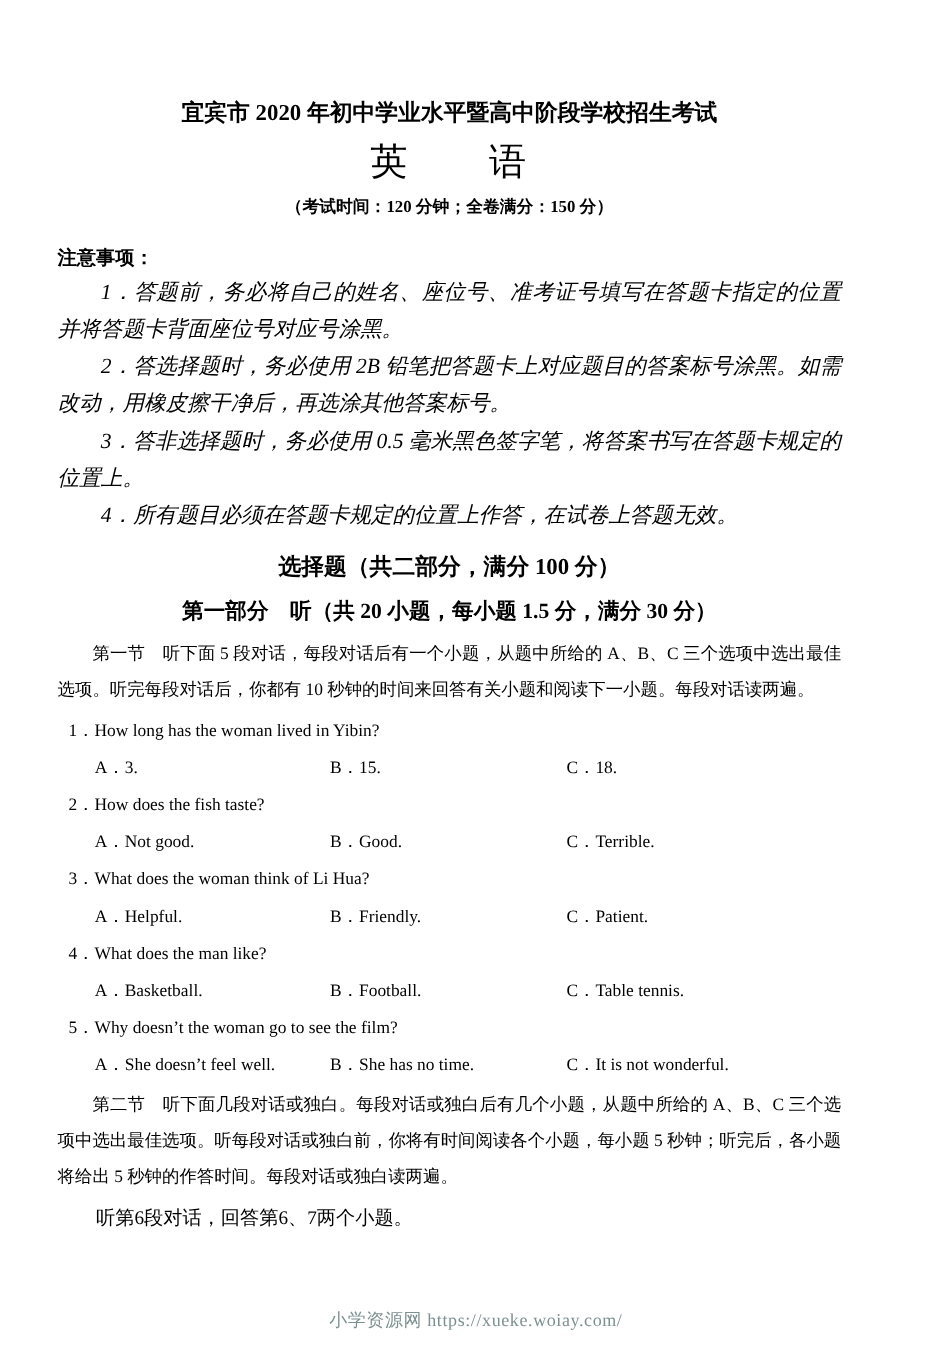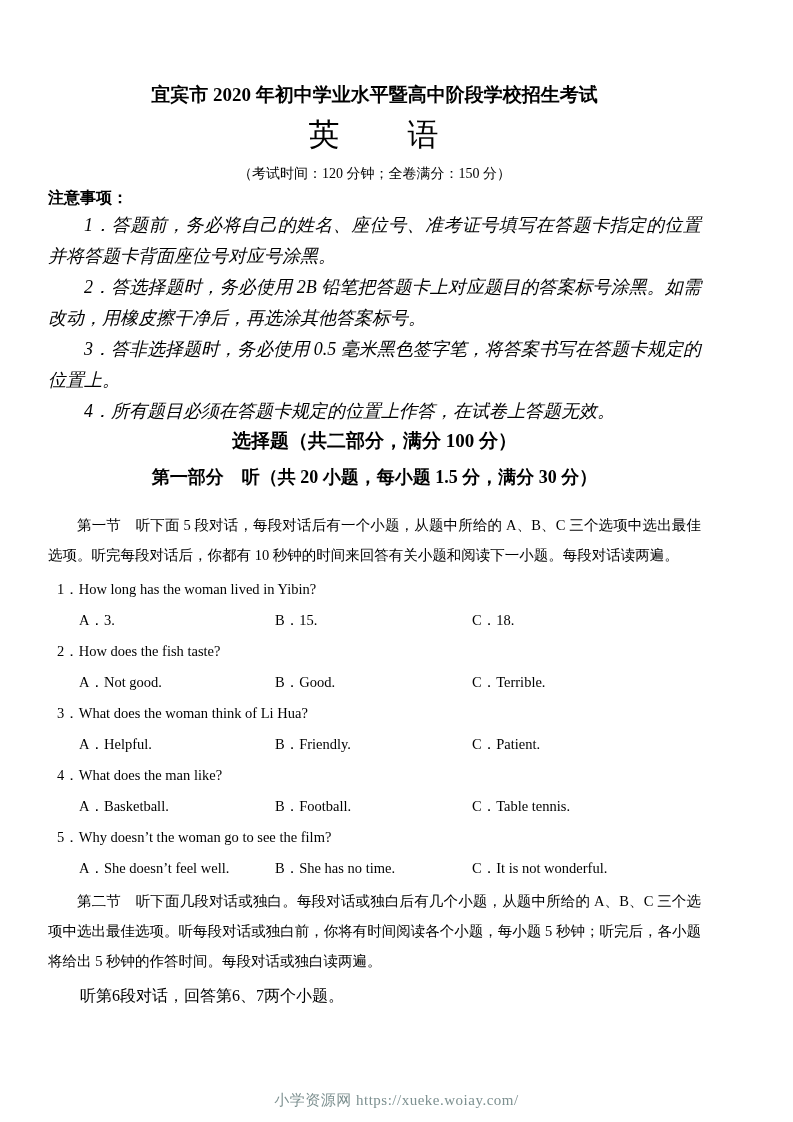--- a/index.html
+++ b/index.html
@@ -29,50 +29,50 @@
   .subject-title {
     font-size: 31px;
     font-weight: normal;
     text-align: center;
     margin: 4px 0 8px 0;
     line-height: 42px;
     letter-spacing: 2px;
   }
   .exam-info {
     font-size: 14px;
-    font-weight: normal;
+    font-weight: bold;
     text-align: center;
-    margin: 0 0 2px 0;
+    margin: 0 0 20px 0;
     line-height: 20px;
   }
   .notes-label {
     font-size: 16px;
     font-weight: bold;
     line-height: 24px;
   }
   .note-item {
     margin: 0;
     font-size: 18px;
     line-height: 31px;
     text-indent: 2em;
     text-align: justify;
     font-style: italic;
   }
   .choice-heading {
     font-size: 19px;
     font-weight: bold;
     text-align: center;
-    margin: 0 0 6px 0;
+    margin: 14px 0 6px 0;
     line-height: 27px;
   }
   .part-heading {
     font-size: 18px;
     font-weight: bold;
     text-align: center;
-    margin: 10px 0 20px 0;
+    margin: 10px 0 8px 0;
     line-height: 26px;
   }
   .intro-para {
     margin: 0 0 4px 0;
     font-size: 14.5px;
     line-height: 30px;
     text-indent: 2em;
     text-align: justify;
   }
   .question .q-line {

